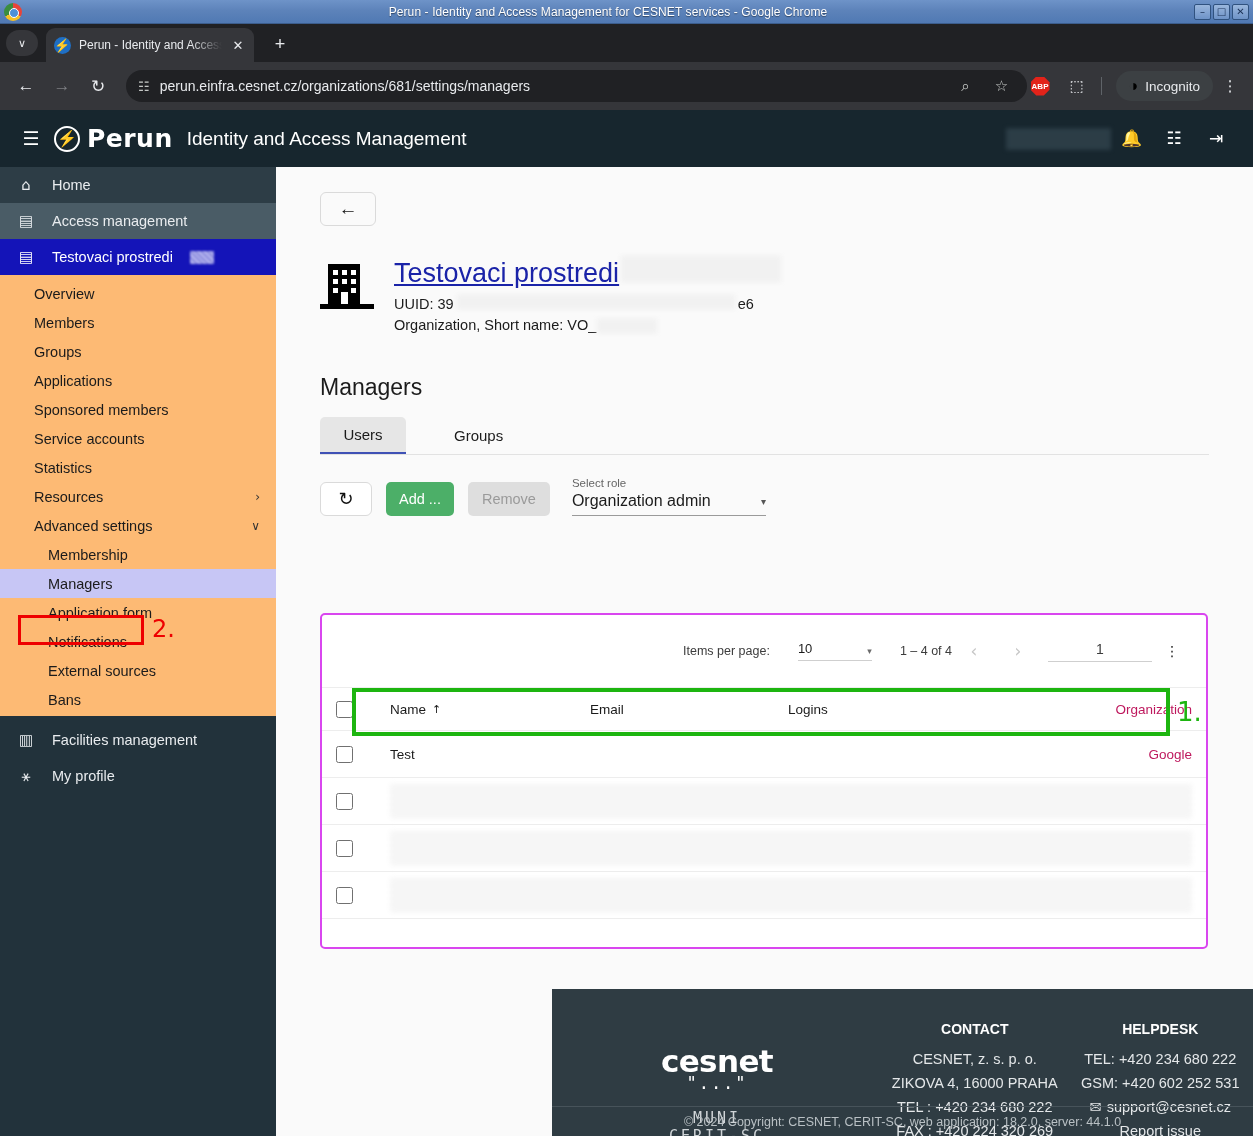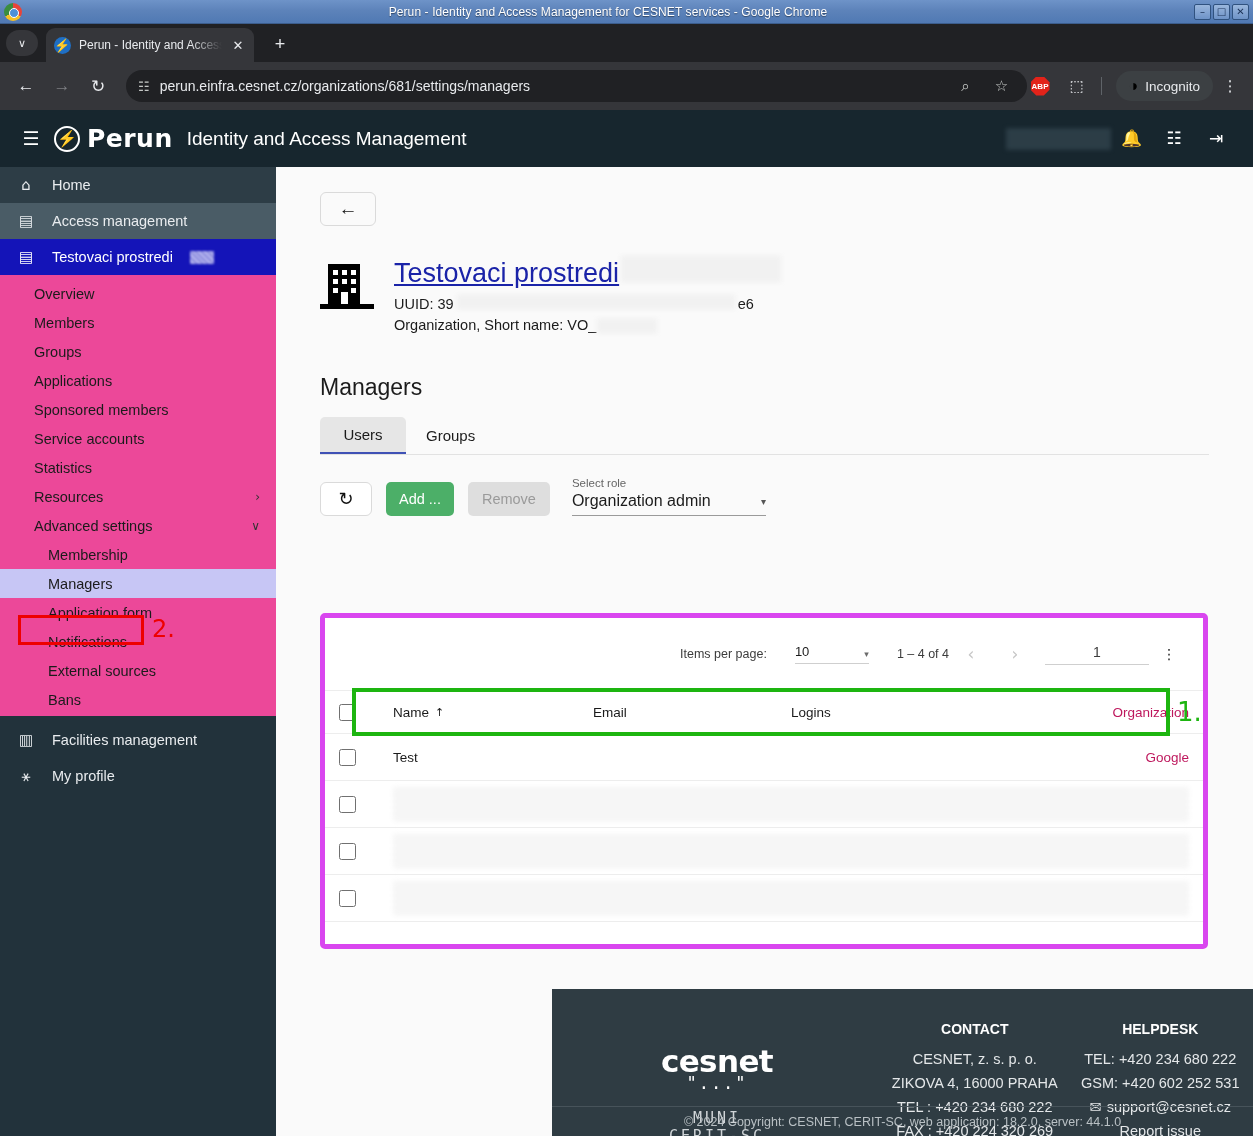--- a/index.html
+++ b/index.html
@@ -136,21 +136,21 @@
   #sidebar-item-vo {
     background: #1414b8; color: #ffffff;
   }
   .side-icon { width: 20px; text-align: center; font-size: 15px; flex: none; font-family: "DejaVu Sans", sans-serif; }
   #vo-name-blur {
     display: inline-block; width: 24px; height: 13px; margin-left: 1px; vertical-align: -1px;
     background: repeating-linear-gradient(45deg, #8e8ede 0 2px, #b5b5ee 2px 4px);
     filter: blur(1.1px);
   }
 
-  #sidebar-submenu { background: #ec4899; padding: 4px 0 2px 0; }
+  #sidebar-submenu { background: #fdba74; padding: 4px 0 2px 0; }
   .sub-item {
     height: 29px; display: flex; align-items: center; padding-left: 34px;
     color: #1b1b1b; font-size: 14.5px; position: relative;
   }
   .sub-item.nested { padding-left: 48px; }
   #sidebar-item-managers { background: #c7c6f5; }
   .sub-chevron { position: absolute; right: 16px; font-size: 12px; color: #333; font-family: "DejaVu Sans", sans-serif; }
 
   #attributes-highlight {
     position: absolute; left: 18px; top: 448px; width: 126px; height: 30px;
@@ -193,21 +193,21 @@
   #entity-title-blur { width: 160px; height: 26px; margin-left: 2px; }
   #entity-uuid-row { margin-top: 6px; font-size: 14.5px; color: #1b1b1b; display: flex; align-items: baseline; }
   #uuid-blur { width: 278px; height: 14px; margin: 0 3px; }
   #entity-org-row { margin-top: 5px; font-size: 14.5px; color: #1b1b1b; display: flex; align-items: flex-end; }
   #shortname-blur { width: 60px; height: 14px; margin-left: 1px; }
 
   #managers-title { position: absolute; left: 44px; top: 207px; font-size: 23px; color: #1b1b1b; font-weight: 400; }
 
   #tabs-bar {
     position: absolute; left: 44px; top: 250px; right: 44px; height: 38px;
-    border-bottom: 1px solid #e2e2e2; display: flex; align-items: stretch;
+    border-bottom: 1px solid #e2e2e2; display: flex; align-items: stretch; gap: 28px;
   }
   .tab {
     min-width: 86px; padding: 0 20px; display: flex; align-items: center; justify-content: center;
     font-size: 15px; color: #1b1b1b;
   }
   #tab-users { background: #e6e6e6; border-radius: 5px 5px 0 0; border-bottom: 2px solid #3f51b5; }
 
   #toolbar-row { position: absolute; left: 44px; top: 310px; display: flex; align-items: flex-end; gap: 14px; }
   #refresh-button {
     width: 52px; height: 34px; border: 1px solid #dadada; border-radius: 6px; background: #fff;
@@ -225,21 +225,21 @@
   #role-select-label { font-size: 11.5px; color: #666; margin-bottom: 3px; }
   #role-select-control {
     display: flex; align-items: center; border-bottom: 1px solid #9a9a9a; padding-bottom: 5px;
   }
   #role-select-value { flex: 1; font-size: 16px; color: #1b1b1b; }
   #role-select-arrow { color: #555; font-size: 10px; font-family: "DejaVu Sans", sans-serif; }
 
   
   #table-card {
     position: absolute; left: 44px; top: 446px; width: 888px; height: 336px;
-    background: #fff; border: 5px solid #d946ef; border-radius: 5px; overflow: hidden;
+    background: #fff; border: 2px solid #d946ef; border-radius: 5px; overflow: hidden;
   }
   #paginator {
     height: 72px; display: flex; align-items: center; justify-content: flex-end;
     padding-right: 14px; gap: 0;
   }
   #items-per-page-label { font-size: 12.5px; color: #3c3c3c; }
   #items-per-page-select {
     margin-left: 28px; width: 74px; border-bottom: 1px solid #cfcfcf;
     display: flex; align-items: flex-end; padding-bottom: 4px;
   }

